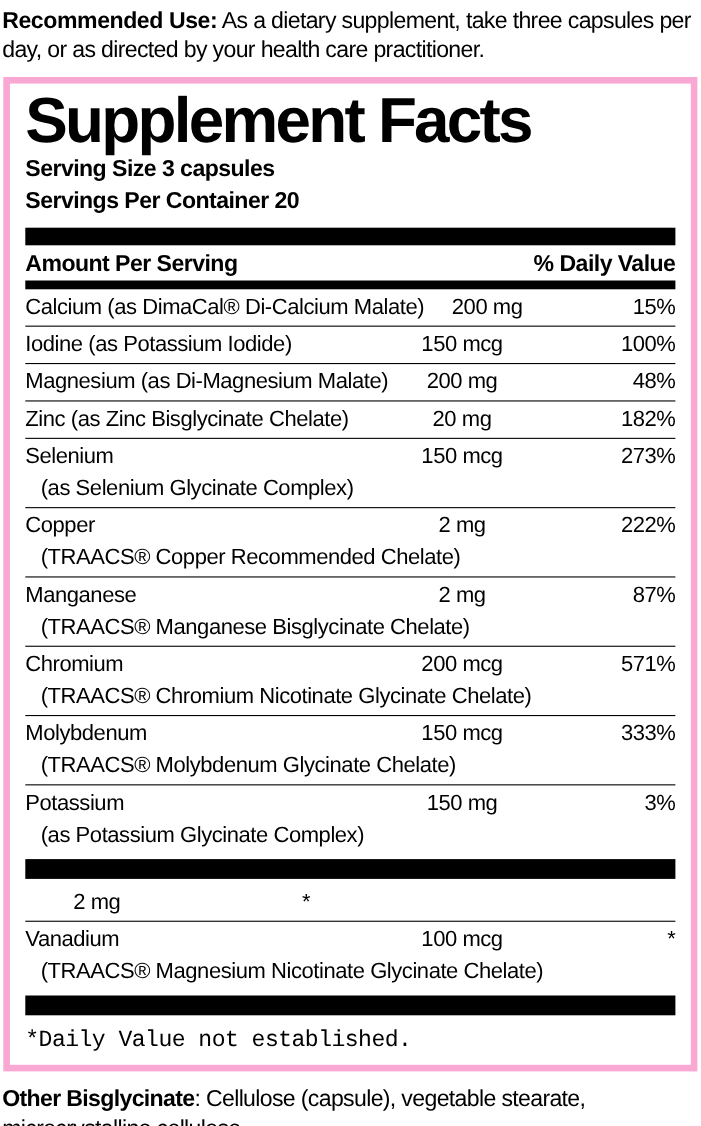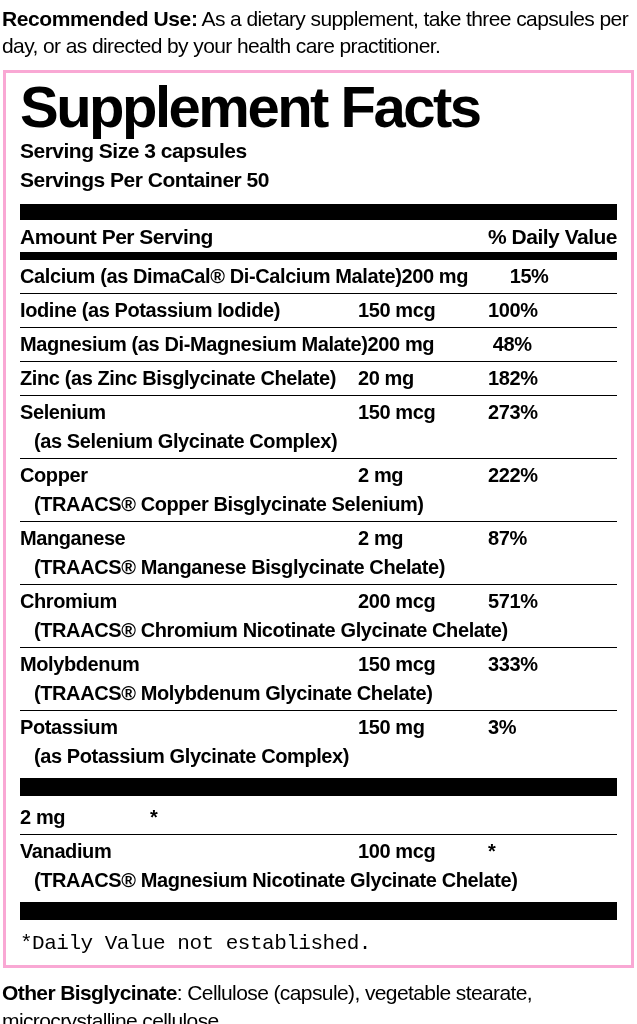--- a/index.html
+++ b/index.html
@@ -18,21 +18,21 @@
   }
   .top-note {
     margin: 6px 4px 10px 2px;
     font-size: 21px;
     line-height: 1.28;
     letter-spacing: -0.6px;
   }
   .top-note b { letter-spacing: -0.4px; }
   .facts-box {
     margin: 0 3px;
-    border: 3px solid #f9a8d4;
+    border: 6px solid #f9a8d4;
     padding: 4px 14px 10px 14px;
     box-sizing: border-box;
   }
   .title {
     font-size: 58px;
     font-weight: bold;
     letter-spacing: -2.5px;
     line-height: 1.02;
     white-space: nowrap;
   }
@@ -49,32 +49,31 @@
     justify-content: space-between;
     font-weight: bold;
     font-size: 21px;
     letter-spacing: -0.5px;
     padding: 5px 0 3px 0;
     border-bottom: 8px solid #000;
   }
   .row {
     border-bottom: 1.5px solid #000;
     padding: 1px 0 2px 0;
-    font-weight: bold;
   }
   .row.no-border { border-bottom: none; }
   .row-main {
     display: flex;
     font-size: 20px;
     line-height: 1.5;
     letter-spacing: -0.4px;
   }
   .row-main .name { flex: 1; white-space: nowrap; }
-  .row-main .amount { width: 130px; text-align: left; white-space: nowrap; }
-  .row-main .dv { width: 129px; white-space: nowrap; }
+  .row-main .amount { width: 130px; text-align: center; white-space: nowrap; }
+  .row-main .dv { width: 129px; text-align: right; white-space: nowrap; }
   .sub {
     font-size: 20px;
     line-height: 1.45;
     letter-spacing: -0.4px;
     padding-left: 14px;
   }
   .bar-mid { height: 18px; margin: 5px 0; }
   .footnote {
     font-size: 21px;
     letter-spacing: -0.5px;
@@ -91,21 +90,21 @@
 </head>
 <body>
 
 <div class="page">
 
   <p class="top-note"><b>Recommended Use:</b><span> As a dietary supplement, take three capsules per day, or as directed by your health care practitioner.</span></p>
 
   <div class="facts-box">
     <div class="title">Supplement Facts</div>
     <div class="serving">Serving Size 3 capsules</div>
-    <div class="serving">Servings Per Container 50</div>
+    <div class="serving">Servings Per Container 20</div>
 
     <div class="bar bar-thick"></div>
 
     <div class="header-row">
       <span>Amount Per Serving</span>
       <span>% Daily Value</span>
     </div>
 
     <div id="rows">
   <div class="row">
@@ -152,21 +151,21 @@
     </div>
     <div class="sub">(as Selenium Glycinate Complex)</div>
   </div>
 
   <div class="row">
     <div class="row-main">
       <span class="name">Copper</span>
       <span class="amount">2 mg</span>
       <span class="dv">222%</span>
     </div>
-    <div class="sub">(TRAACS® Copper Bisglycinate Selenium)</div>
+    <div class="sub">(TRAACS® Copper Recommended Chelate)</div>
   </div>
 
   <div class="row">
     <div class="row-main">
       <span class="name">Manganese</span>
       <span class="amount">2 mg</span>
       <span class="dv">87%</span>
     </div>
     <div class="sub">(TRAACS® Manganese Bisglycinate Chelate)</div>
   </div>

